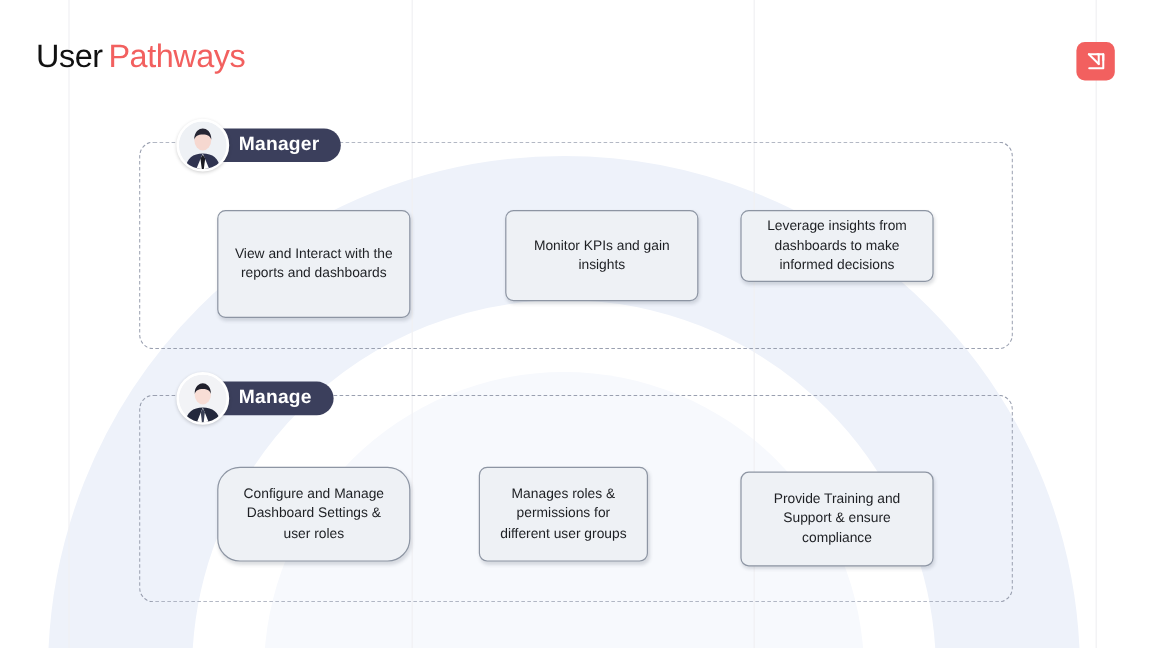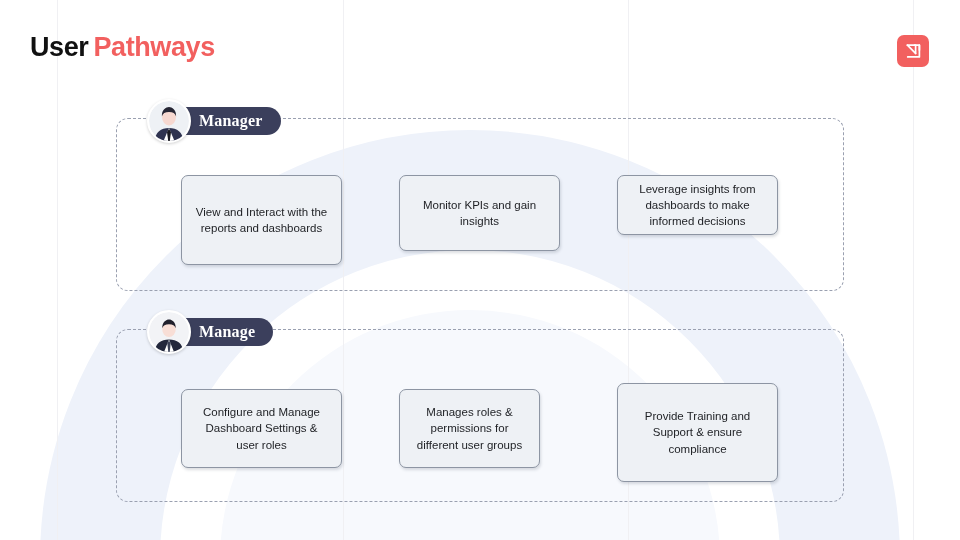--- a/index.html
+++ b/index.html
@@ -14,21 +14,21 @@
   
   #bg-decor { position:absolute; inset:0; overflow:hidden; pointer-events:none; }
   .guide-line {
     position:absolute; top:0; bottom:0; width:1px;
     background:#f0f0f3;
   }
 
   
   #page-title {
     position:absolute; left:30px; top:33px;
-    font-size:27px; font-weight:bold; letter-spacing:-0.4px;
+    font-size:27px; font-weight:normal; letter-spacing:-0.4px;
     line-height:1.1; white-space:nowrap;
   }
   #page-title .t-dark  { color:#111111; }
   #page-title .t-accent{ color:#f2605f; margin-left:5px; }
 
   #brand-logo {
     position:absolute; left:897px; top:35px;
     width:32px; height:32px; border-radius:7px;
     background:#f2605f;
     display:flex; align-items:center; justify-content:center;
@@ -52,21 +52,21 @@
     border-radius:14px;
     display:flex; align-items:center;
     padding-left:44px; padding-right:18px;
     z-index:5;
   }
   #badge-manager { left:155px; top:107px; }
   #badge-admin   { left:155px; top:318px; }
 
   .role-label {
     color:#ffffff; font-size:16px; font-weight:bold;
-    letter-spacing:0.2px; white-space:nowrap;font-family:Liberation Serif, serif;
+    letter-spacing:0.2px; white-space:nowrap;
   }
 
   .avatar {
     position:absolute; left:-8px; top:-8px;
     width:44px; height:44px; border-radius:50%;
     background:#ffffff;
     border:2px solid #ffffff;
     overflow:hidden;
     box-shadow:0 1px 3px rgba(0,0,0,.18);
   }
@@ -81,26 +81,26 @@
     text-align:center;
     padding:8px 12px;
     box-shadow:1px 2px 3px rgba(40,50,70,.16);
   }
   .card-text {
     font-size:11.5px; line-height:1.42; color:#1d1f23;
   }
 
   
   #card-m1 { left:181px; top:175px; width:161px; height:90px; }
-  #card-m2 { left:399px; top:175px; width:161px; height:76px; }
+  #card-m2 { left:421px; top:175px; width:161px; height:76px; }
   #card-m3 { left:617px; top:175px; width:161px; height:60px; }
   
-  #card-a1 { left:181px; top:389px; width:161px; height:79px; }
+  #card-a1 { left:181px; top:389px; width:161px; height:79px;border-radius:19px; }
   #card-a2 { left:399px; top:389px; width:141px; height:79px; }
-  #card-a3 { left:617px; top:383px; width:161px; height:99px;align-items:center; }
+  #card-a3 { left:617px; top:393px; width:161px; height:79px;align-items:center; }
 </style>
 </head>
 <body>
 
 <div id="bg-decor">
   <svg width="960" height="540" viewBox="0 0 960 540">
     <defs>
       <clipPath id="clipPage">
           <rect x="0" y="0" width="960" height="540"></rect>
         </clipPath>

